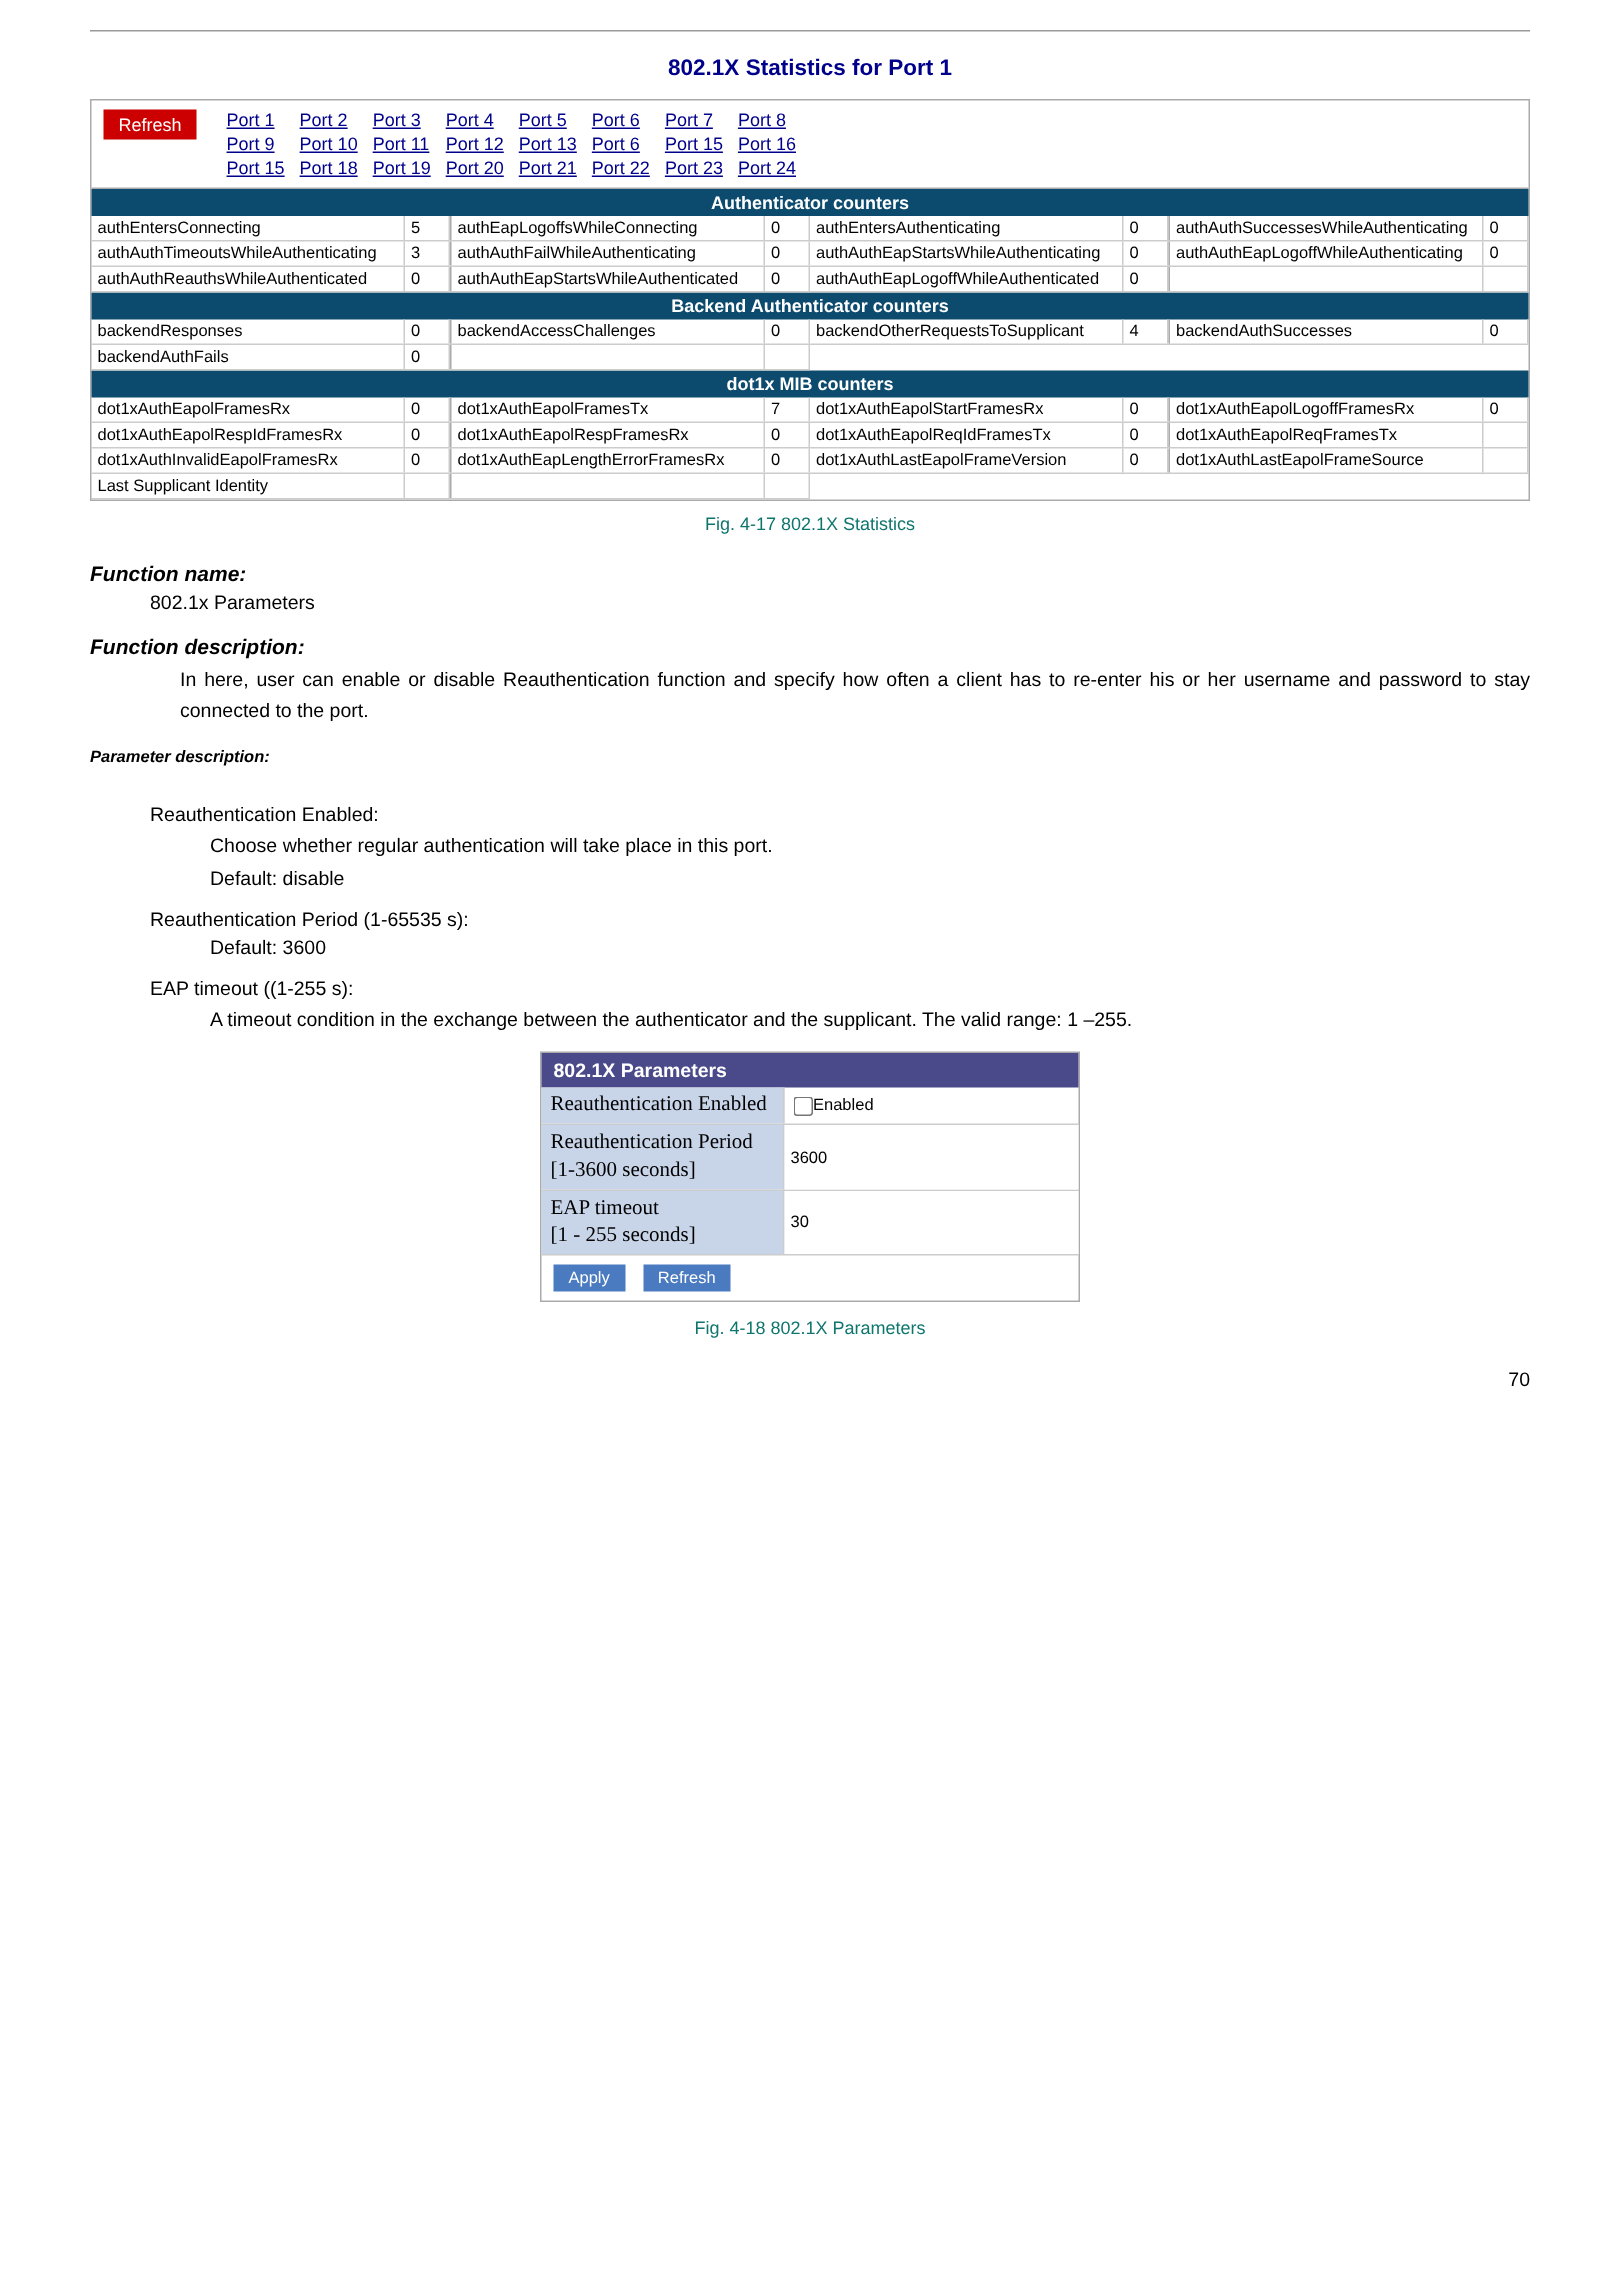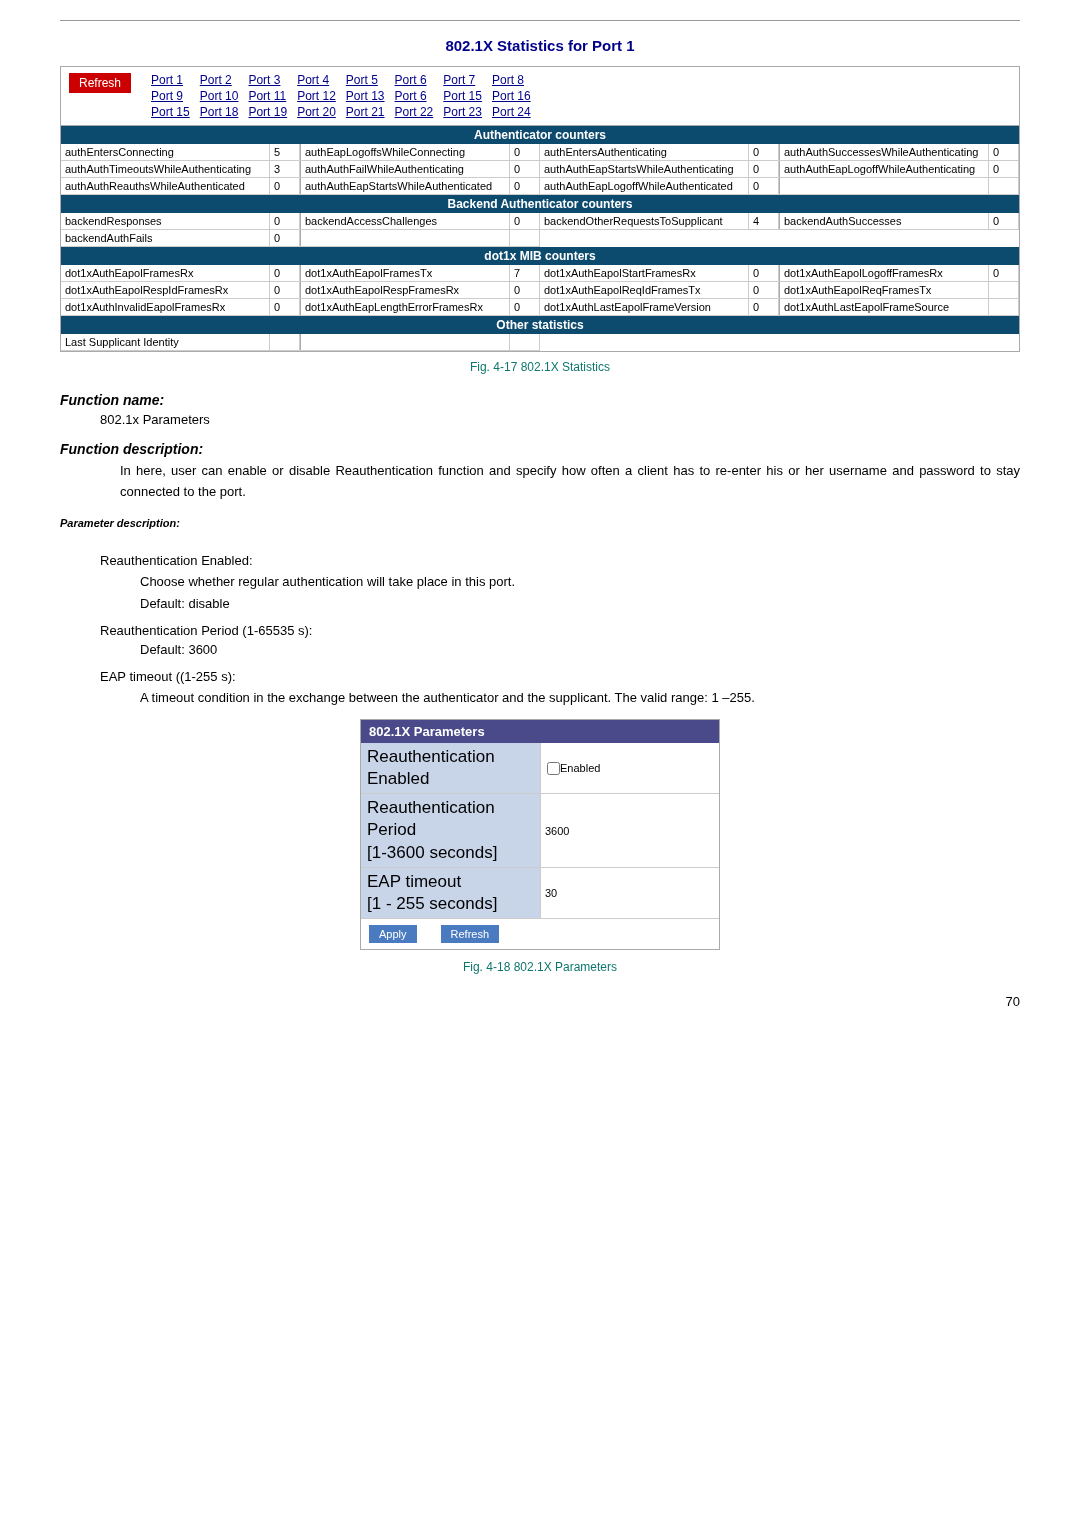--- a/index.html
+++ b/index.html
@@ -177,25 +177,26 @@
     }
 
     .params-box-row {
       display: flex;
       align-items: stretch;
       border-bottom: 1px solid #ccc;
     }
 
     .params-box-label {
       background: #c8d4e8;
-      font-size: 17px;
+      font-size: 14px;
       padding: 3px 6px;
-      width: 180px;
+      width: 162px;
       border-right: 1px solid #ccc;
       line-height: 1.3;
+      font-family: Liberation Serif, serif;
     }
 
     .params-box-input {
       font-size: 11px;
       padding: 2px 4px;
       flex: 1;
       background: #fff;
       border: none;
       outline: none;
     }
@@ -204,21 +205,21 @@
       display: flex;
       align-items: center;
       padding: 2px 6px;
       font-size: 11px;
       flex: 1;
     }
 
     .params-box-buttons {
       padding: 6px 8px;
       display: flex;
-      gap: 24px;
+      gap: 12px;
     }
 
     .box-btn {
       background: #4a7abf;
       color: #fff;
       border: none;
       padding: 3px 10px;
       font-size: 11px;
       cursor: pointer;
     }
@@ -376,21 +377,20 @@
         <div class="stats-row">
           <span class="stats-label">dot1xAuthLastEapolFrameVersion</span>
           <span class="stats-value">0</span>
           <span class="stats-label col-divider">dot1xAuthLastEapolFrameSource</span>
           <span class="stats-value"></span>
         </div>
       </div>
   </div>
 
   <div>
-    <div class="section-header" id="other-header">Other statistics</div>
     <div class="stats-grid" id="other-rows">
         <div class="stats-row">
           <span class="stats-label">Last Supplicant Identity</span>
           <span class="stats-value"></span>
           <span class="stats-label col-divider"></span>
           <span class="stats-value"></span>
         </div>
       </div>
   </div>
 </div>

